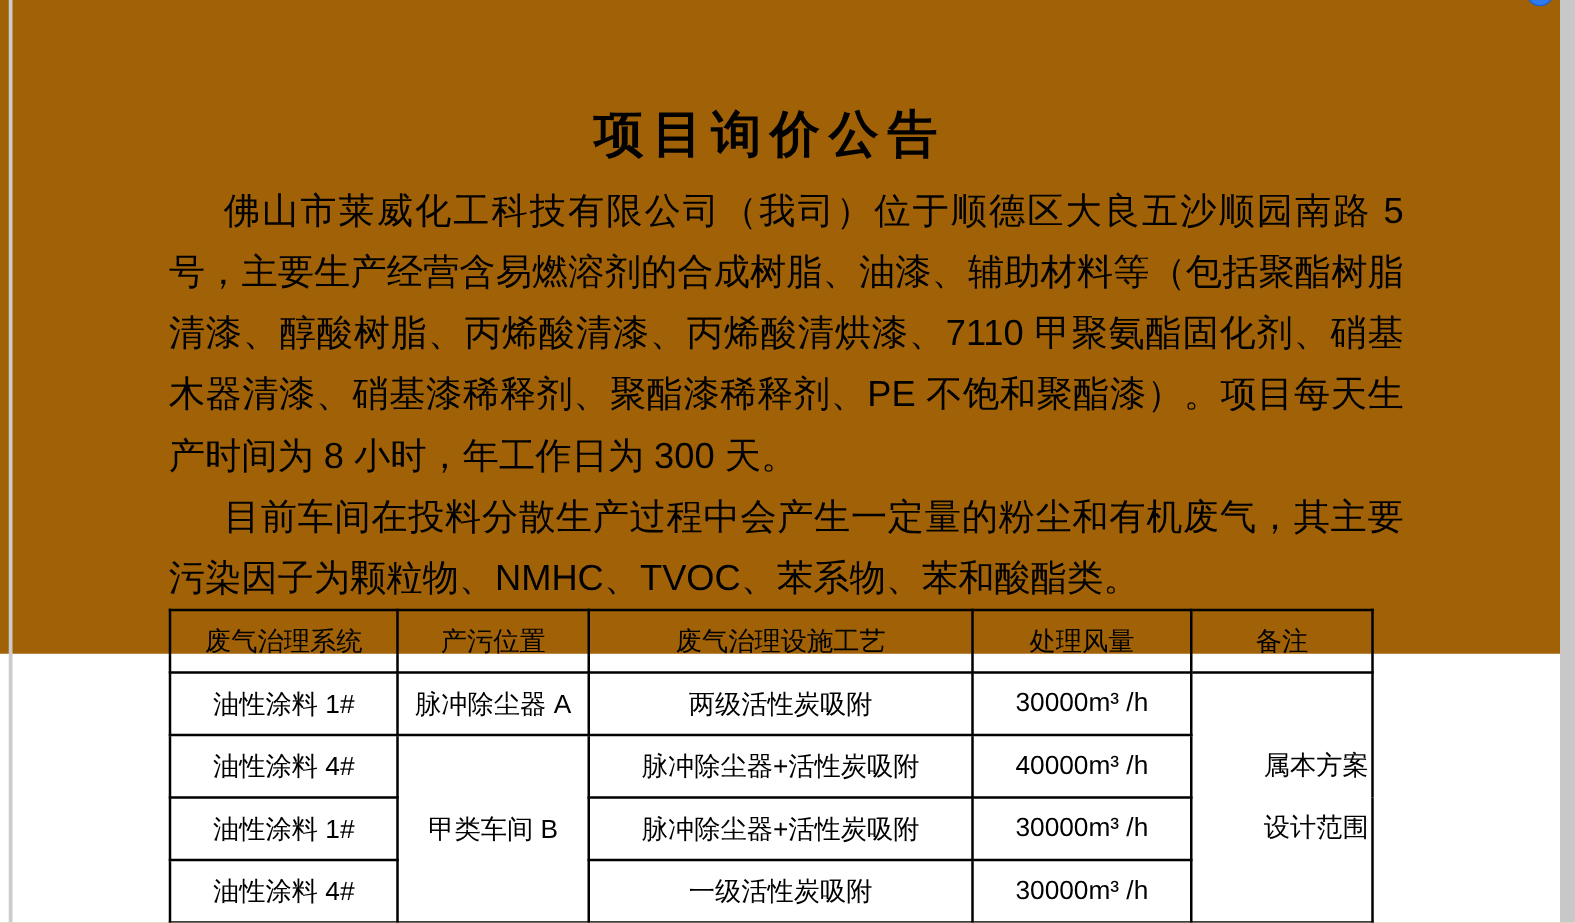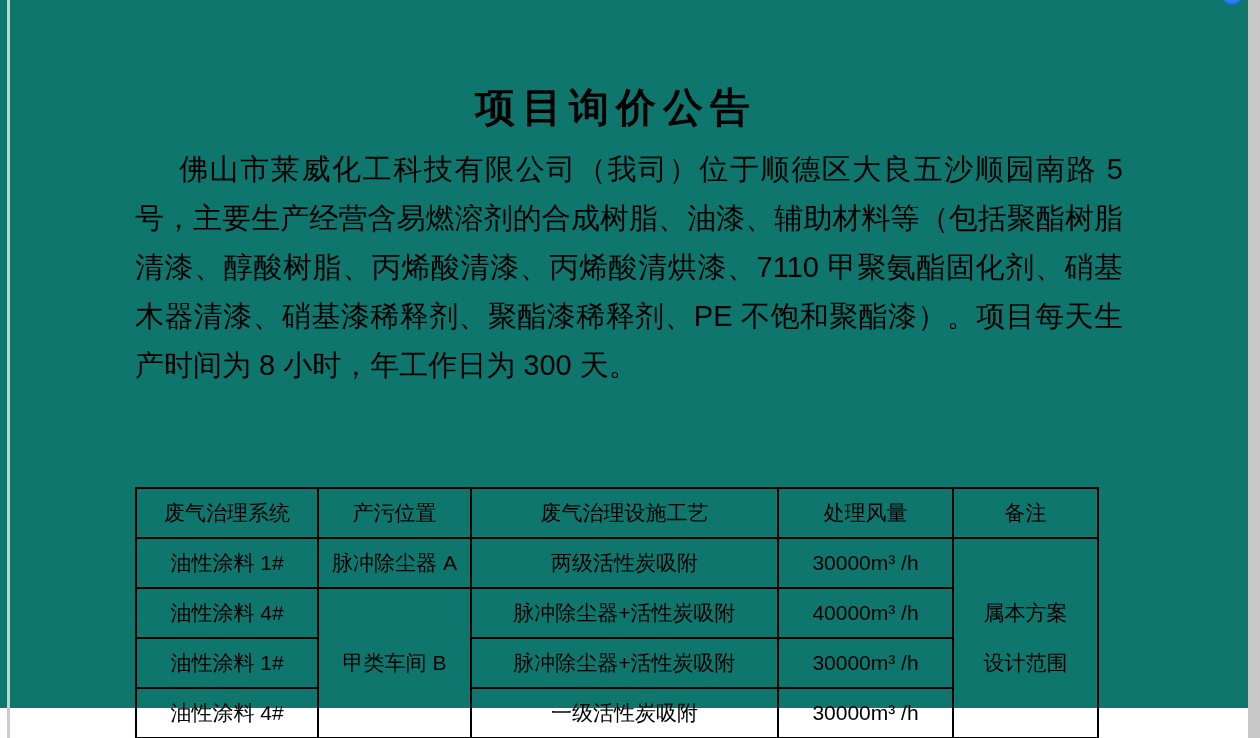--- a/index.html
+++ b/index.html
@@ -3,21 +3,21 @@
 <meta charset="utf-8">
 <style>
   * { margin: 0; padding: 0; box-sizing: border-box; }
   html, body {
     width: 1260px; height: 738px;
     background: #ffffff;
     overflow: hidden;
     font-family: "Liberation Sans", "DejaVu Sans", sans-serif;
     color: #000;
   }
-  .viewer { position: relative; width: 1260px; height: 708px; background: #0f766e; }
+  .viewer { position: relative; width: 1260px; height: 523px; background: #a16207; }
 
   .left-edge-line {
     position: absolute; left: 7px; top: 0; width: 3px; height: 738px;
     background: #cccccc;
   }
   .scrollbar-track {
     position: absolute; right: 0; top: 0; width: 12px; height: 738px;
     background: #c8c8c8;
   }
   .blue-fab {
@@ -54,21 +54,21 @@
   table.wg-table th, table.wg-table td {
     border: 2px solid #000;
     font-weight: normal;
     font-size: 21px;
     text-align: center;
     vertical-align: middle;
     height: 50px;
     padding: 0 2px;
     overflow: hidden;
   }
-  .remark-line { line-height: 50px; }
+  .remark-line { line-height: 50px; text-align: right; }
   .col-system  { width: 182px; }
   .col-loc     { width: 153px; }
   .col-process { width: 307px; }
   .col-air     { width: 175px; }
   .col-remark  { width: 145px; }
 </style>
 </head>
 <body>
 
 <div class="viewer">
@@ -76,20 +76,21 @@
   <div class="left-edge-line"></div>
   <div class="scrollbar-track"></div>
   <div class="blue-fab"></div>
 
   <div class="doc">
 
     <div class="doc-title">项目询价公告</div>
 
     <div class="doc-body">
       <p>佛山市莱威化工科技有限公司（我司）位于顺德区大良五沙顺园南路 5 号，主要生产经营含易燃溶剂的合成树脂、油漆、辅助材料等（包括聚酯树脂清漆、醇酸树脂、丙烯酸清漆、丙烯酸清烘漆、7110 甲聚氨酯固化剂、硝基木器清漆、硝基漆稀释剂、聚酯漆稀释剂、PE 不饱和聚酯漆）。项目每天生产时间为 8 小时，年工作日为 300 天。</p>
+      <p>目前车间在投料分散生产过程中会产生一定量的粉尘和有机废气，其主要污染因子为颗粒物、NMHC、TVOC、苯系物、苯和酸酯类。</p>
     </div>
 
     <table class="wg-table">
       <colgroup>
         <col class="col-system">
           <col class="col-loc">
           <col class="col-process">
           <col class="col-air">
           <col class="col-remark">
       </colgroup>

